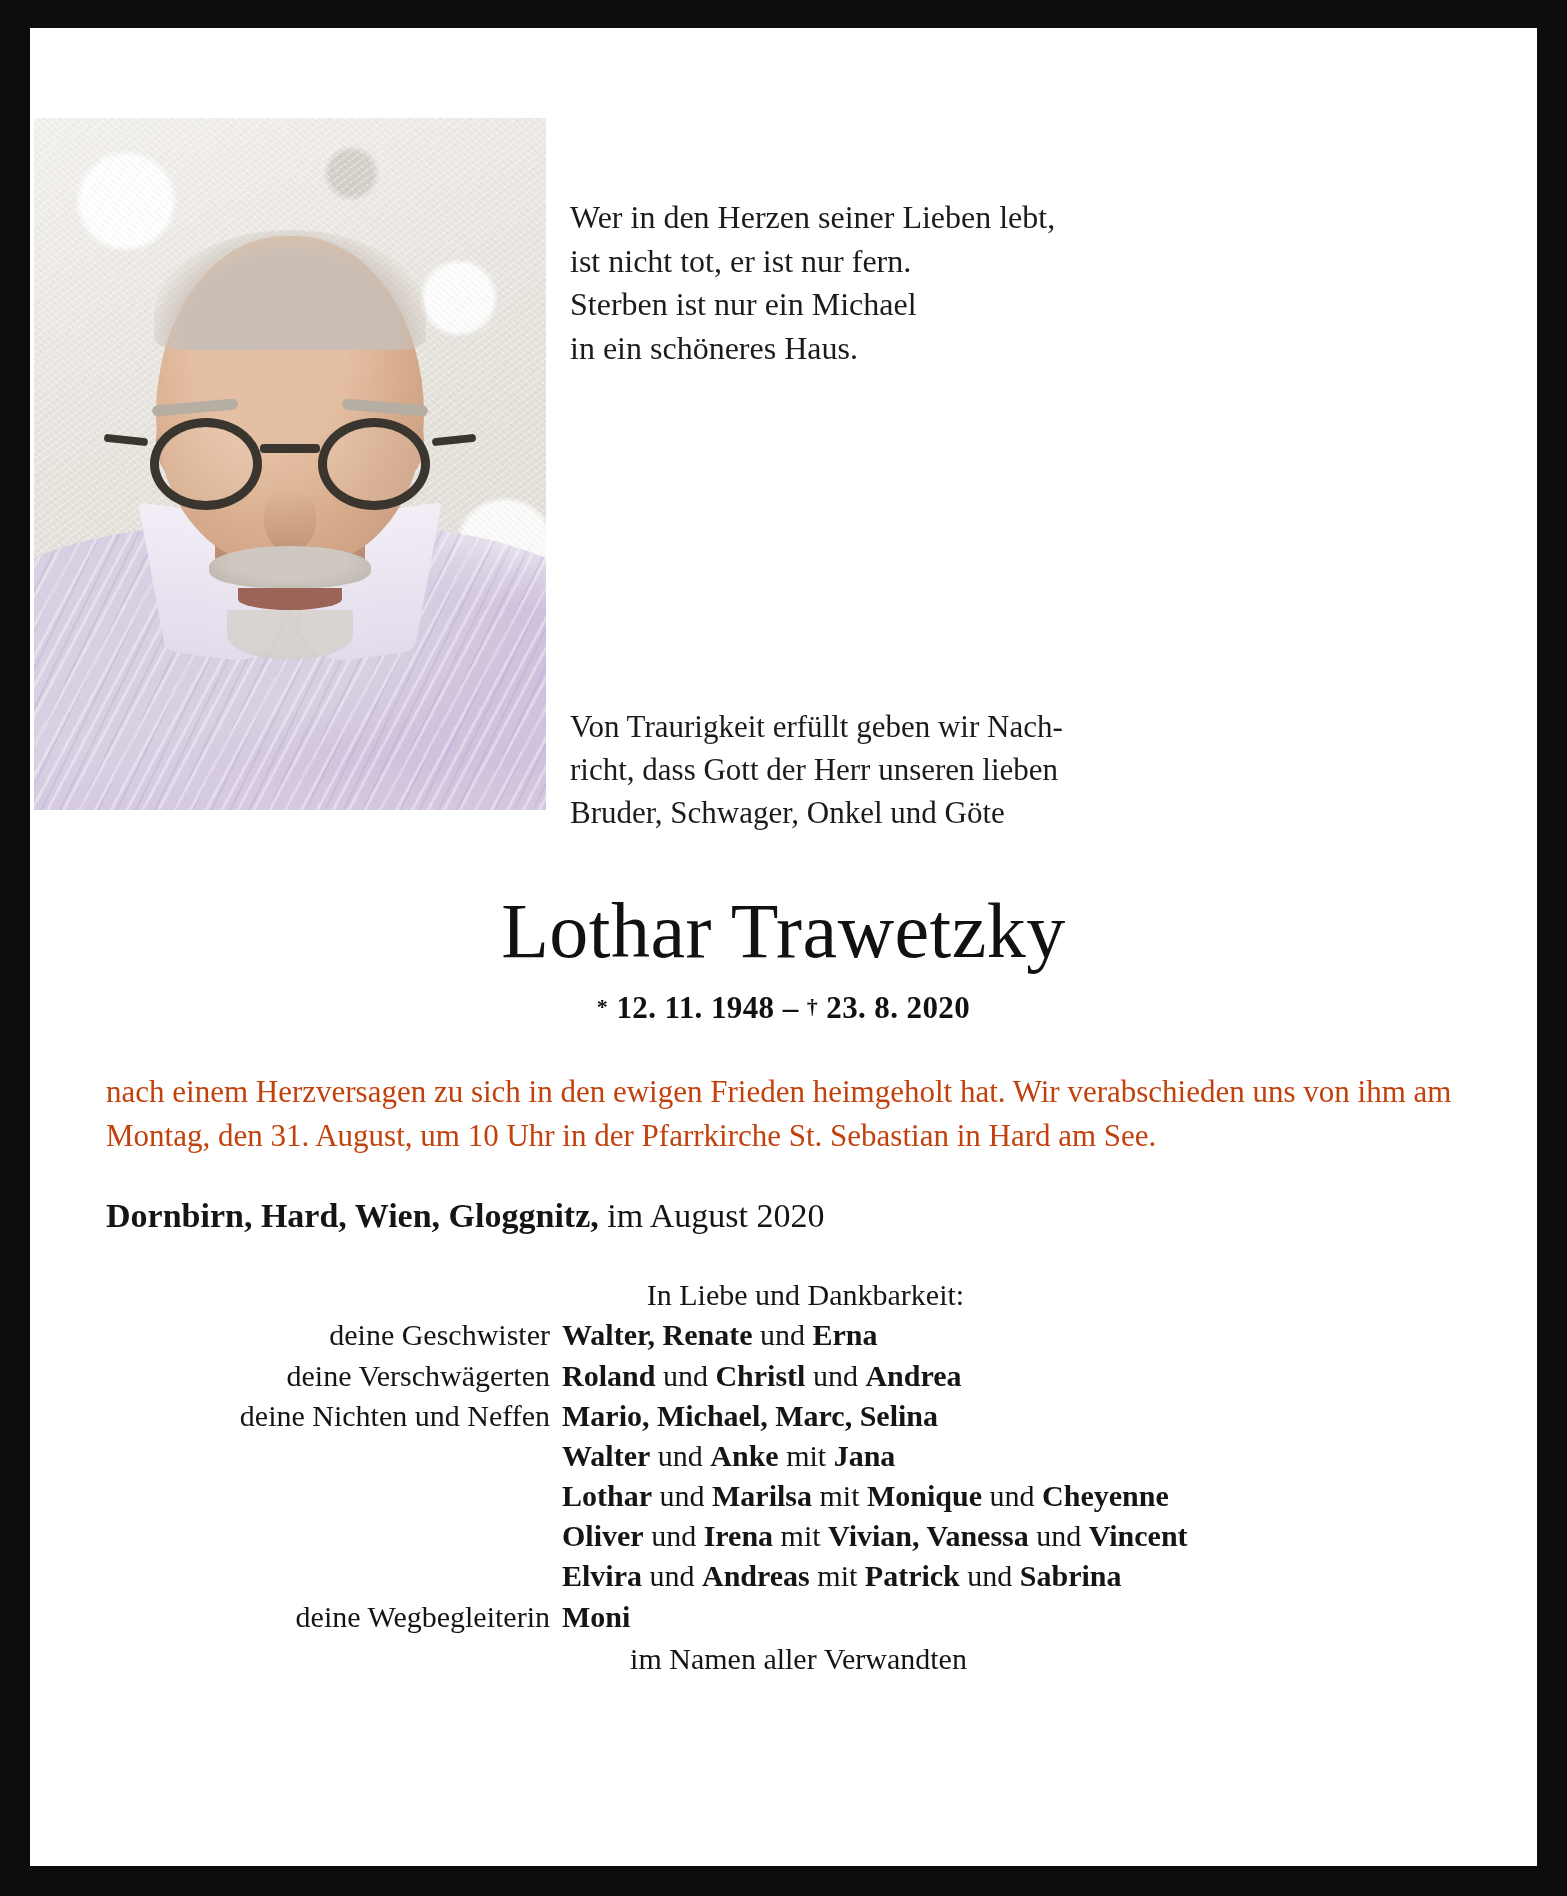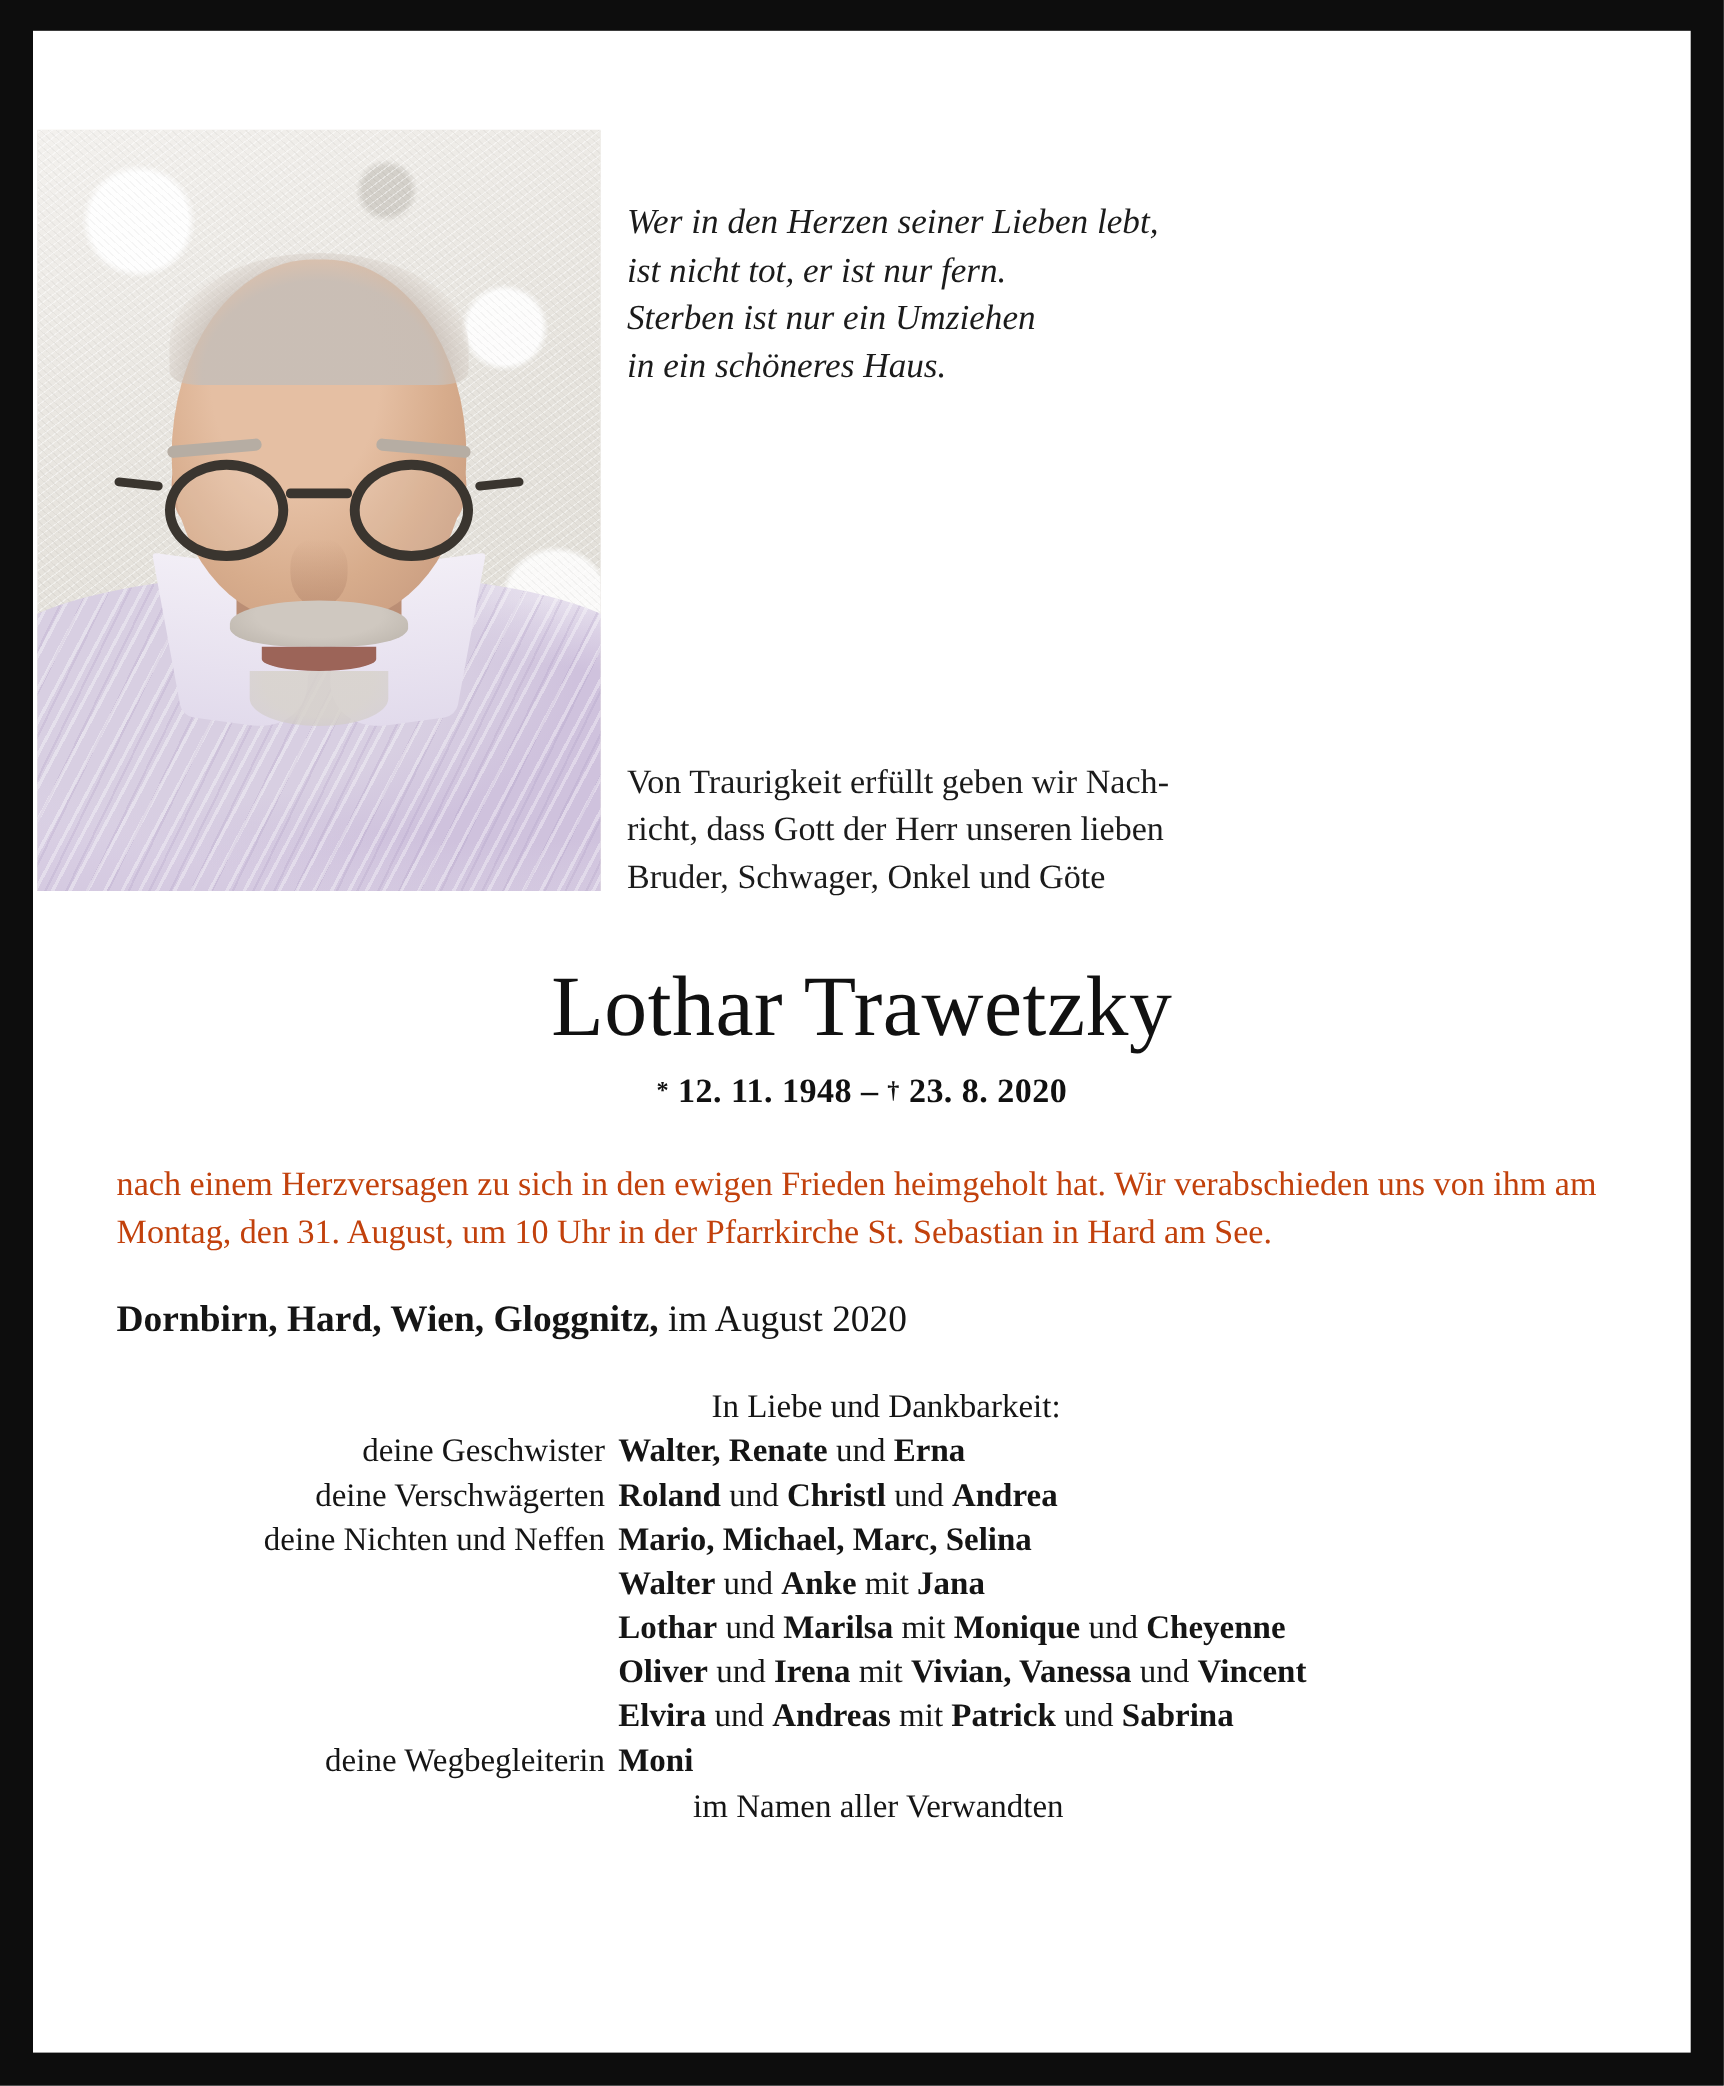--- a/index.html
+++ b/index.html
@@ -200,25 +200,24 @@
     background: #b6ada3; border-radius: 6px;
   }
   .brow-l { left: 118px; transform: rotate(-5deg); }
   .brow-r { right: 118px; transform: rotate(5deg); }
 
   .verse-col {
     flex: 1;
     padding: 0 40px 0 20px;
   }
   .verse {
-    font-style: italic;
     font-size: 32px;
     line-height: 1.36;
     color: #1b1b1b;
-    margin-top: 62px;
+    margin-top: 78px;
   }
   .verse div { white-space: nowrap; }
 
   .notice {
     font-size: 31px;
     line-height: 1.38;
     color: #1b1b1b;
     margin-top: 336px;
   }
   .notice div { white-space: nowrap; }
@@ -322,21 +321,21 @@
             <div class="mouth"></div>
             <div class="chinbeard"></div>
           </div>
         </div>
       </div>
 
       <div class="verse-col">
         <div class="verse">
           <div>Wer in den Herzen seiner Lieben lebt,</div>
           <div>ist nicht tot, er ist nur fern.</div>
-          <div>Sterben ist nur ein Umziehen</div>
+          <div>Sterben ist nur ein Michael</div>
           <div>in ein schöneres Haus.</div>
         </div>
         <div class="notice">
           <div>Von Traurigkeit erfüllt geben wir Nach-</div>
           <div>richt, dass Gott der Herr unseren lieben</div>
           <div>Bruder, Schwager, Onkel und Göte</div>
         </div>
       </div>
     </div>
 

